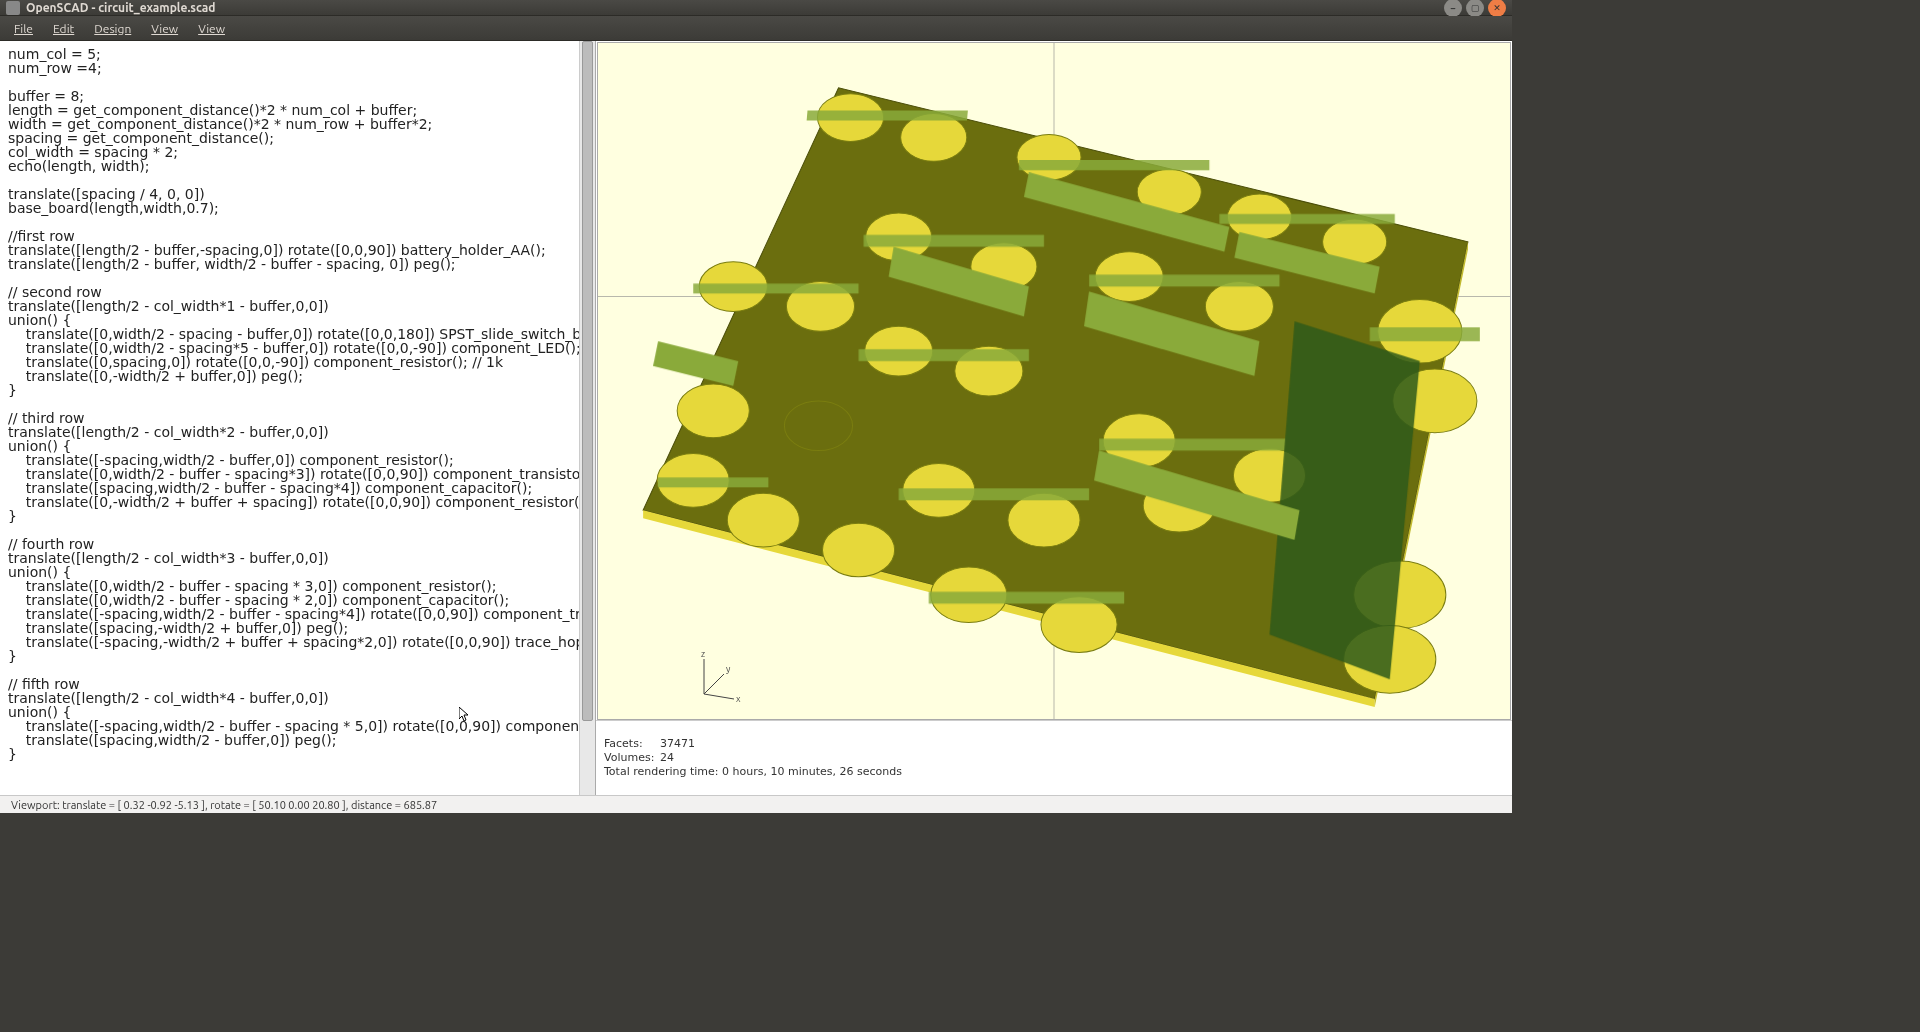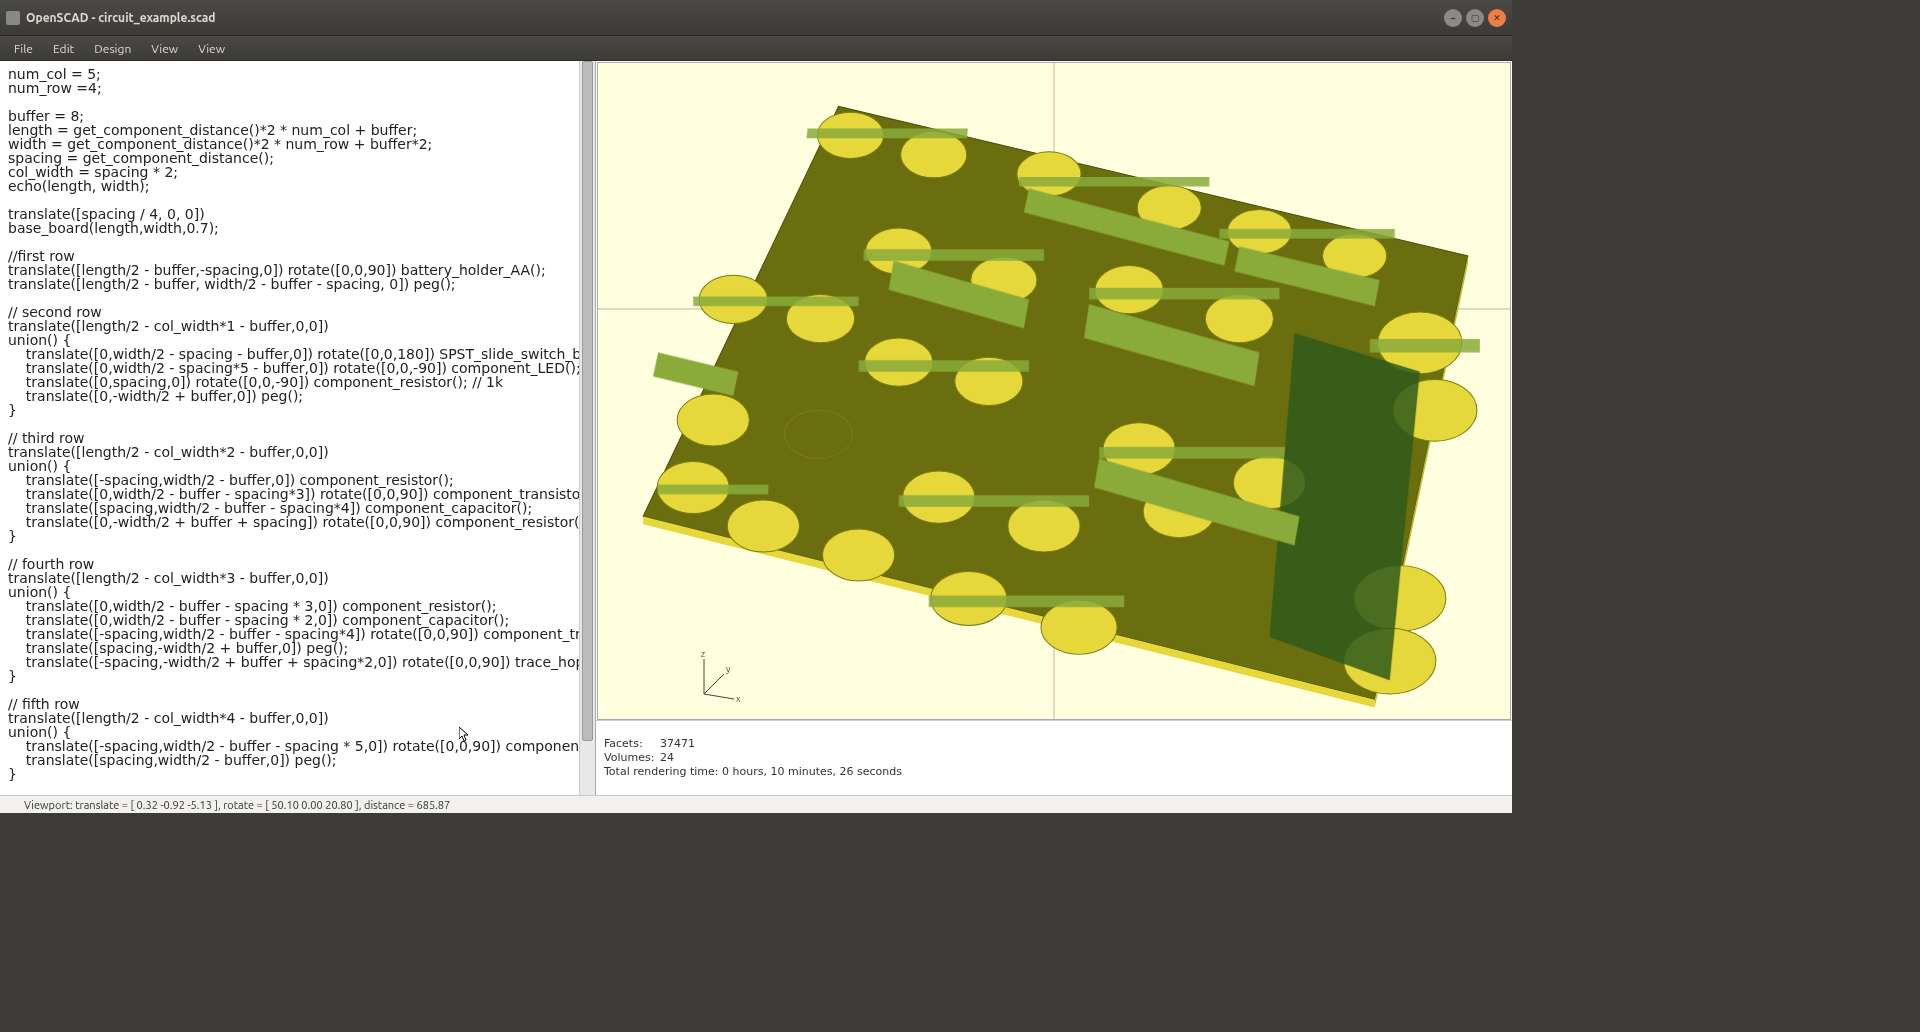--- a/index.html
+++ b/index.html
@@ -7,21 +7,21 @@
   font-family: "Ubuntu", "DejaVu Sans", sans-serif;
   font-size: 12px;
   background: #3c3b37;
   width: 1512px;
   height: 813px;
   overflow: hidden;
   display: flex;
   flex-direction: column;
 }
 .titlebar {
-  height: 36px;
+  height: 16px;
   background: linear-gradient(to bottom, #4a4945, #3c3b37);
   color: #dfd9d2;
   display: flex;
   align-items: center;
   padding: 0 6px;
   font-size: 12px;
   font-weight: bold;
   border-bottom: 1px solid #2c2b27;
 }
 .titlebar .app-icon {
@@ -41,20 +41,21 @@
 .win-max { background: #8b8a86; }
 .win-close { background: #ef7d45; }
 .menubar {
   height: 25px;
   background: linear-gradient(to bottom, #4a4945, #3c3b37);
   color: #dfd9d2;
   display: flex;
   align-items: center;
   padding: 0 4px;
   border-bottom: 1px solid #2c2b27;
+  text-decoration: underline;
 }
 .menubar .menu-item {
   padding: 3px 10px;
   cursor: pointer;
 }
 .content {
   flex: 1;
   display: flex;
   background: #f0f0f0;
   min-height: 0;
@@ -126,21 +127,21 @@
 .render-row { display: flex; }
 .render-label { width: 56px; }
 .statusbar {
   height: 18px;
   background: #f2f1f0;
   border-top: 1px solid #c8c8c8;
   color: #333;
   font-size: 11px;
   display: flex;
   align-items: center;
-  padding: 0 24px;
+  padding: 0 11px;
 }
 .cursor { display:inline-block; width:8px; height:12px; position:relative; }
 .cursor svg { position:absolute; top:0; left:0; }
 </style>
 </head>
 <body>
 
 <div class="titlebar">
   <div class="app-icon"></div>
   <span>OpenSCAD - circuit_example.scad</span>

